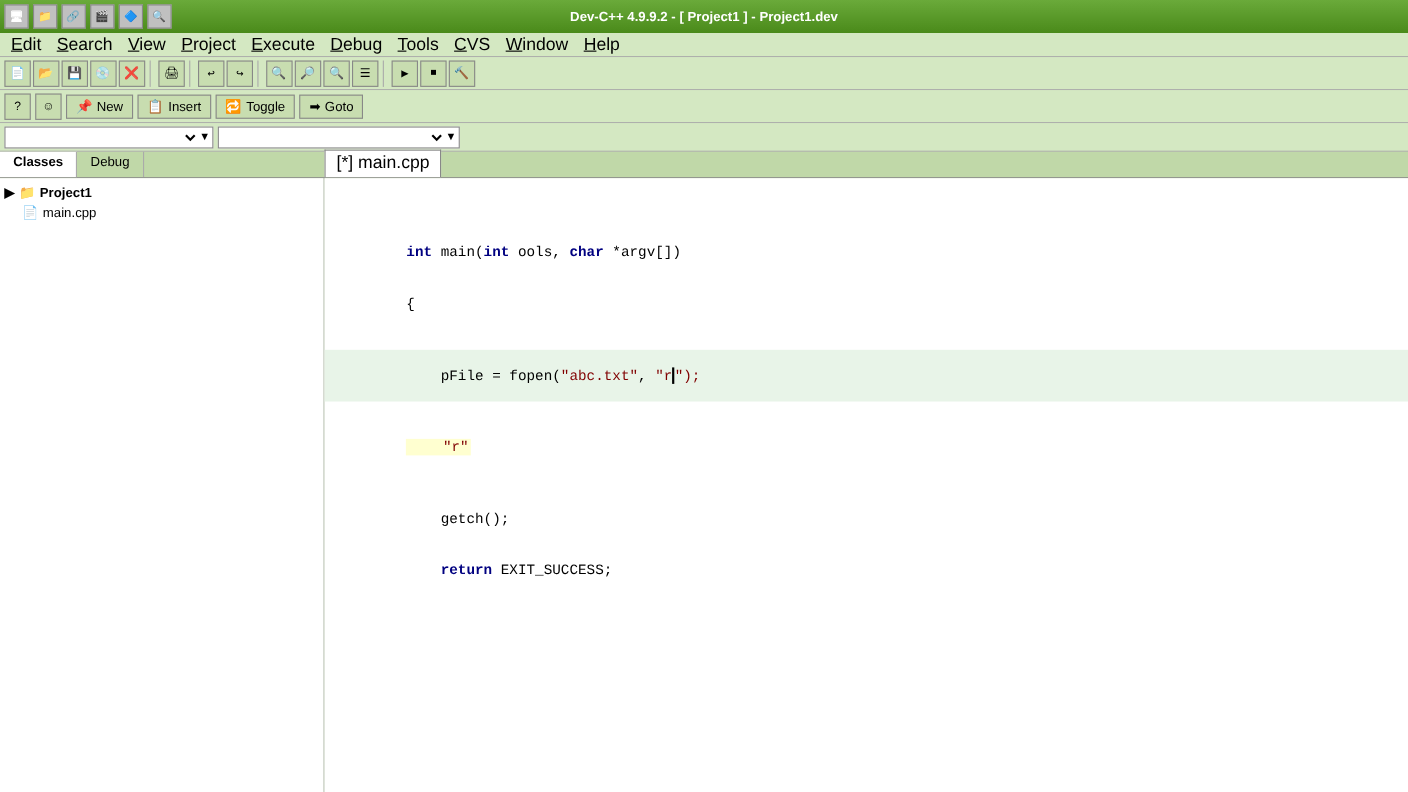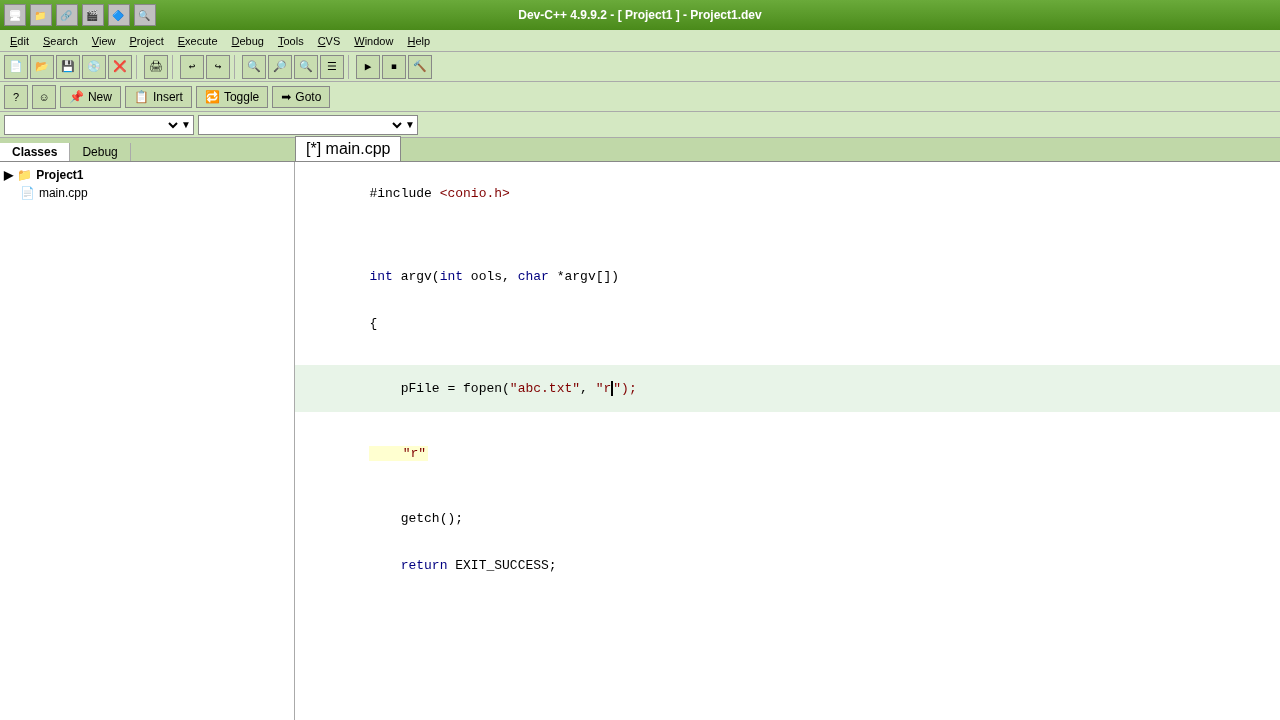--- a/index.html
+++ b/index.html
@@ -45,21 +45,21 @@
 
     
     .menu-bar {
       background: #d4e8c2;
       height: 22px;
       display: flex;
       align-items: center;
       padding: 0 4px;
       border-bottom: 1px solid #aaa;
       font-family: Arial, sans-serif;
-      font-size: 11px;
+      font-size: 16px;
       gap: 2px;
     }
     .menu-item {
       padding: 2px 6px;
       cursor: pointer;
       color: #000;
     }
     .menu-item .underline { text-decoration: underline; }
 
     
@@ -220,21 +220,21 @@
     .code-line.highlighted {
       background: #e8f4e8;
     }
     .code-content {
       padding-left: 12px;
     }
 
     
     .c-include { color: #000; }
     .c-header { color: #800000; }
-    .c-keyword { color: #000080; font-weight: normal; }
+    .c-keyword { color: #000080; font-weight: bold; }
     .c-string { color: #800000; }
     .c-plain { color: #000; }
   </style>
 </head>
 <body>
 
 <div class="title-bar">
   <div class="title-bar-icons">
     <div class="title-icon">🖥</div>
     <div class="title-icon">📁</div>
@@ -311,21 +311,21 @@
   </div>
   <div class="dropdown-box dd2">
     <select>
       <option></option>
     </select>
     <span style="font-size:10px; padding-right:2px;">▼</span>
   </div>
 </div>
 
 <div style="display:flex; height:24px; border-bottom:1px solid #888;">
-  <div style="width:295px; display:flex; background:#c0d8a8; align-items:flex-end;">
+  <div style="width:295px; display:flex; background:#c0d8a8; ">
     <div class="sidebar-tab active">Classes</div>
     <div class="sidebar-tab">Debug</div>
   </div>
   <div style="flex:1; display:flex; align-items:flex-end; background:#c0d8a8;">
     <div class="tab-active">
       <span>[*] main.cpp</span>
     </div>
   </div>
 </div>
 
@@ -340,69 +340,64 @@
       </div>
       <div class="tree-file">
         <span>📄</span>
         <span>main.cpp</span>
       </div>
     </div>
   </div>
 
   <div class="code-editor">
 
+
+
+    <div class="code-line"><div class="code-content">&nbsp;</div></div>
+
+
+    <div class="code-line"><div class="code-content">&nbsp;</div></div>
+
     <div class="code-line">
       <div class="code-content">
-        <span class="c-include">#include </span><span class="c-header">&lt;conio.h&gt;</span>
+        <span class="c-keyword">int</span><span class="c-plain"> main(</span><span class="c-keyword">int</span><span class="c-plain"> ools, </span><span class="c-keyword">char</span><span class="c-plain"> *argv[])</span>
+      </div>
+    </div>
+
+    <div class="code-line">
+      <div class="code-content">
+        <span class="c-plain">{</span>
       </div>
     </div>
 
 
     <div class="code-line"><div class="code-content">&nbsp;</div></div>
 
+    <div class="code-line highlighted">
+      <div class="code-content">
+        <span class="c-plain">    pFile = fopen(</span><span class="c-string">"abc.txt"</span><span class="c-plain">, </span><span class="c-string">"r</span><span style="border-right:2px solid #000; color:#800000;"></span><span class="c-string">");</span>
+      </div>
+    </div>
 
     <div class="code-line"><div class="code-content">&nbsp;</div></div>
 
     <div class="code-line">
       <div class="code-content">
-        <span class="c-keyword">int</span><span class="c-plain"> argv(</span><span class="c-keyword">int</span><span class="c-plain"> ools, </span><span class="c-keyword">char</span><span class="c-plain"> *argv[])</span>
-      </div>
-    </div>
+        <span style="color:#800000; background:#ffffd0; padding:0 2px;">&nbsp;&nbsp;&nbsp;&nbsp;"r"</span>
+      </div>
+    </div>
+
+    <div class="code-line"><div class="code-content">&nbsp;</div></div>
 
     <div class="code-line">
       <div class="code-content">
-        <span class="c-plain">{</span>
-      </div>
-    </div>
-
-
-    <div class="code-line"><div class="code-content">&nbsp;</div></div>
-
-    <div class="code-line highlighted">
-      <div class="code-content">
-        <span class="c-plain">    pFile = fopen(</span><span class="c-string">"abc.txt"</span><span class="c-plain">, </span><span class="c-string">"r</span><span style="border-right:2px solid #000; color:#800000;"></span><span class="c-string">");</span>
-      </div>
-    </div>
-
-    <div class="code-line"><div class="code-content">&nbsp;</div></div>
+        <span class="c-plain">    getch();</span>
+      </div>
+    </div>
 
     <div class="code-line">
       <div class="code-content">
-        <span style="color:#800000; background:#ffffd0; padding:0 2px;">&nbsp;&nbsp;&nbsp;&nbsp;"r"</span>
-      </div>
-    </div>
-
-    <div class="code-line"><div class="code-content">&nbsp;</div></div>
-
-    <div class="code-line">
-      <div class="code-content">
-        <span class="c-plain">    getch();</span>
-      </div>
-    </div>
-
-    <div class="code-line">
-      <div class="code-content">
         <span class="c-keyword">    return</span><span class="c-plain"> EXIT_SUCCESS;</span>
       </div>
     </div>
 
   </div>
 </div>
 
 </body></html>

